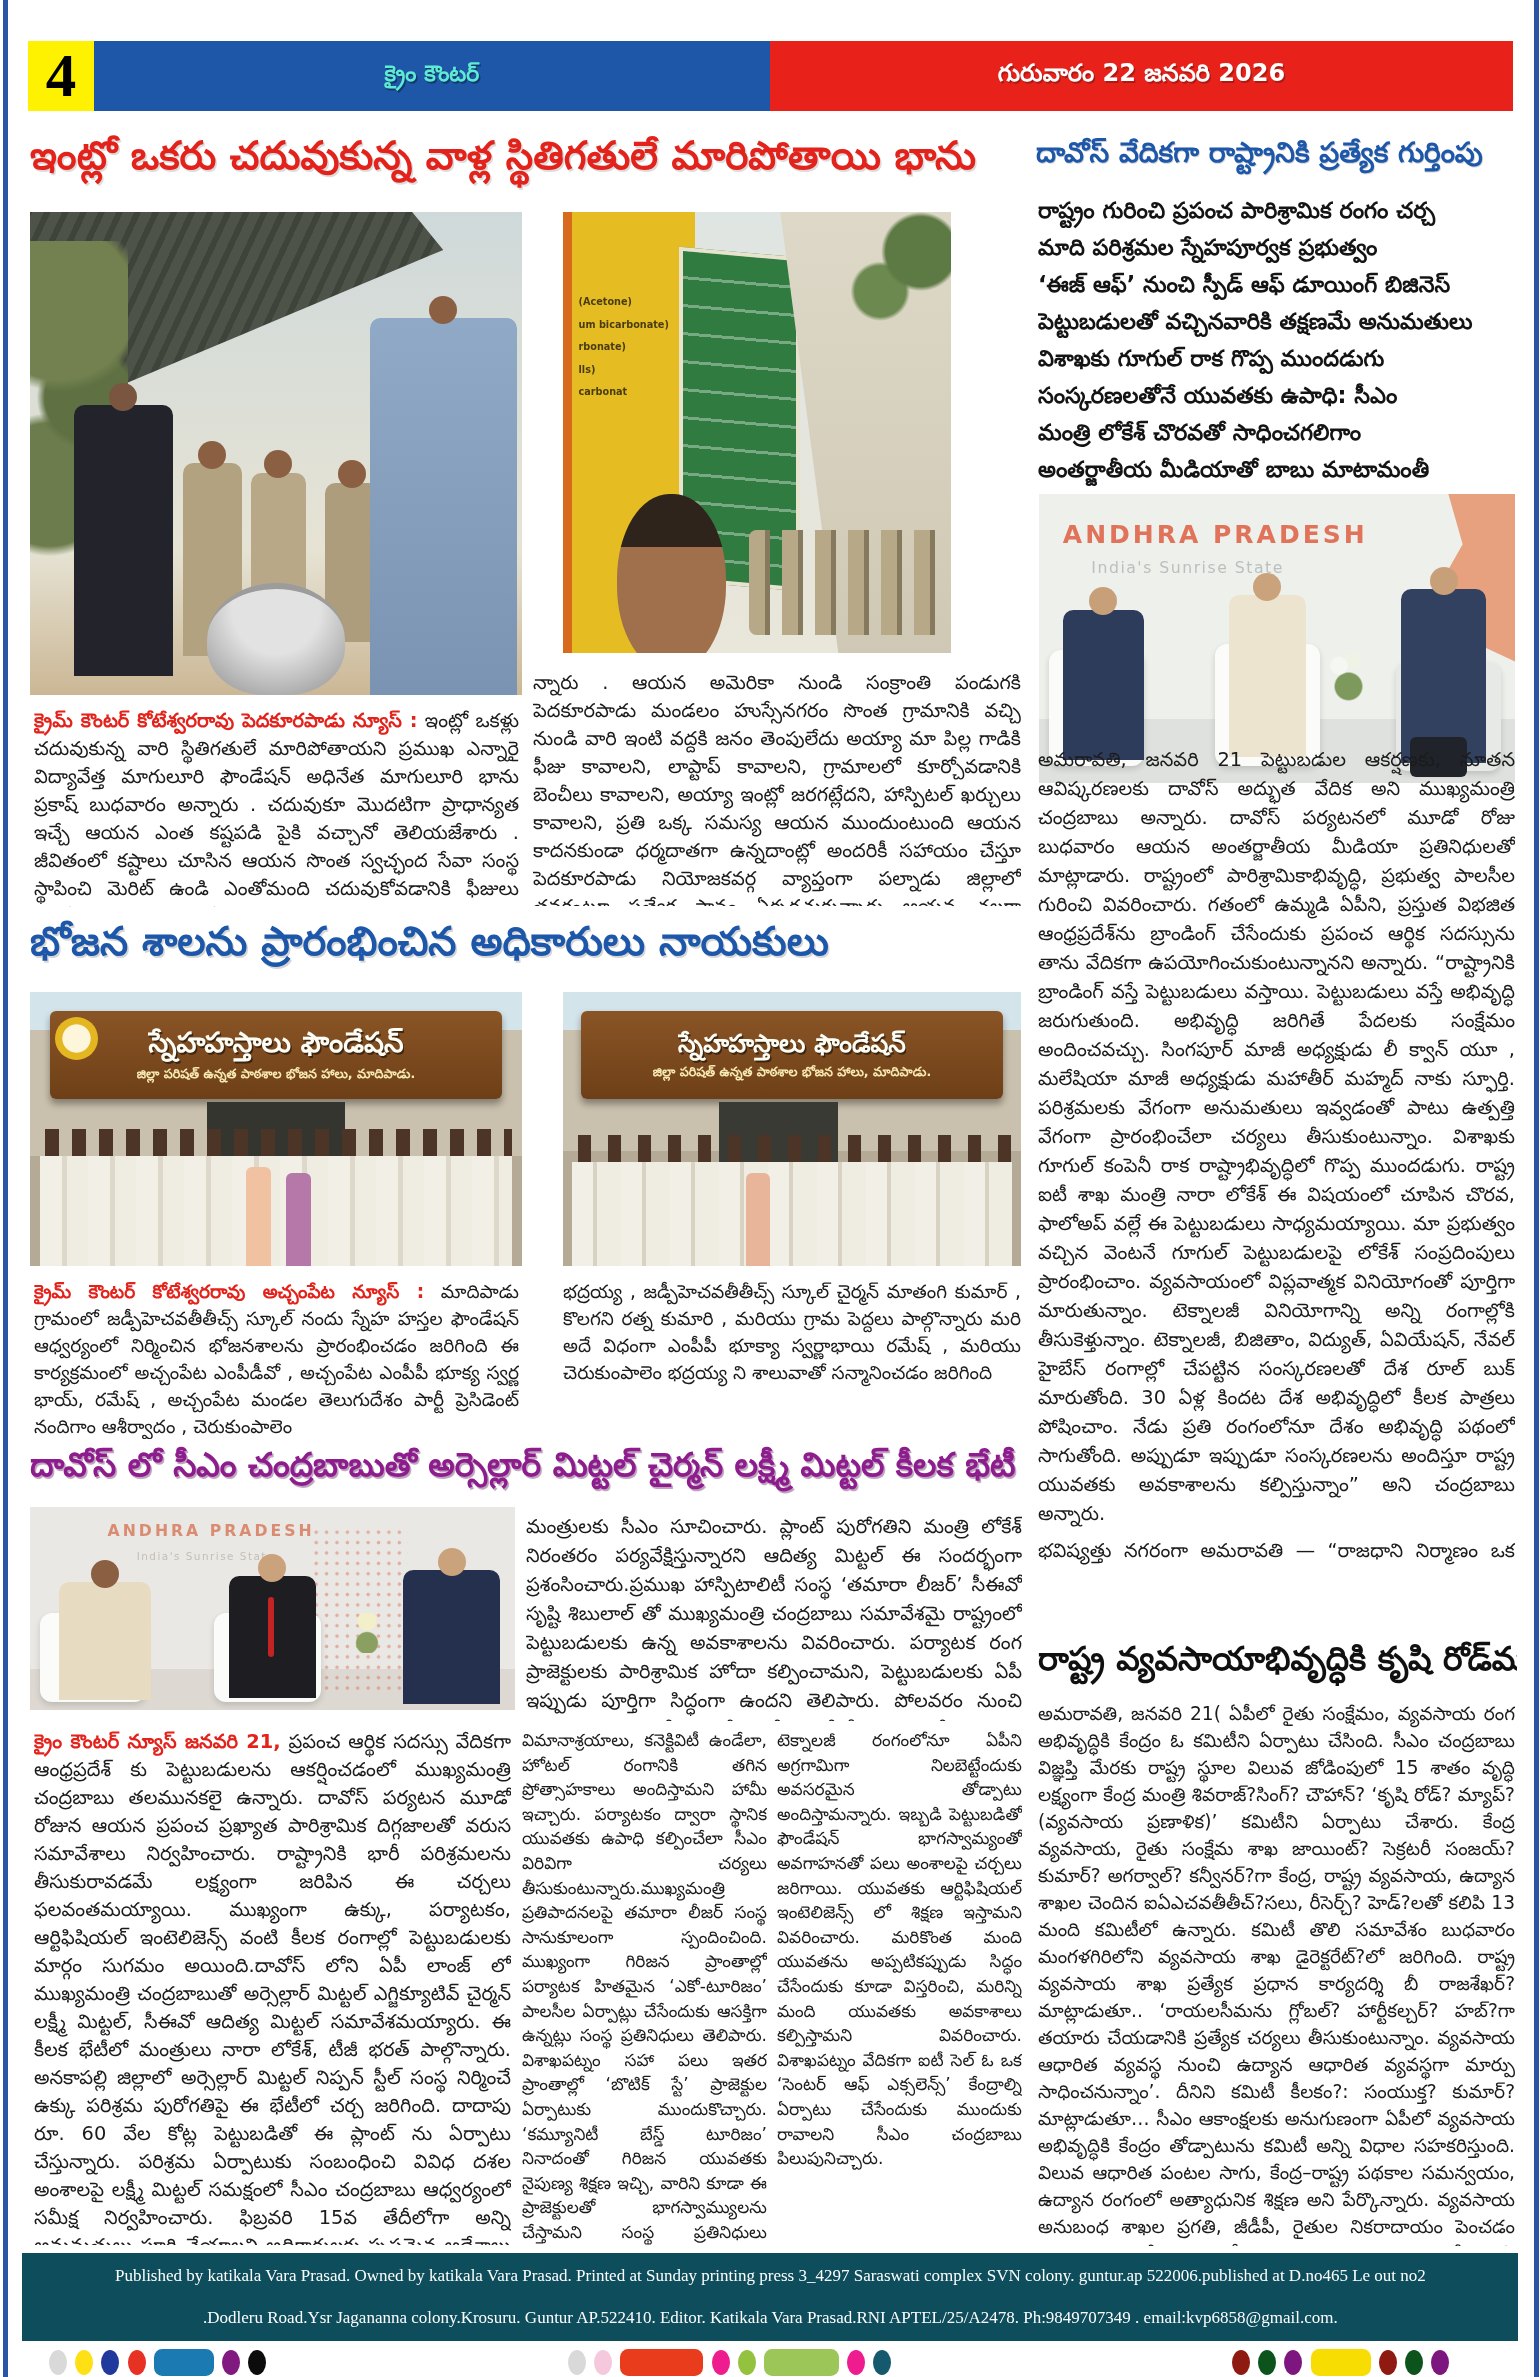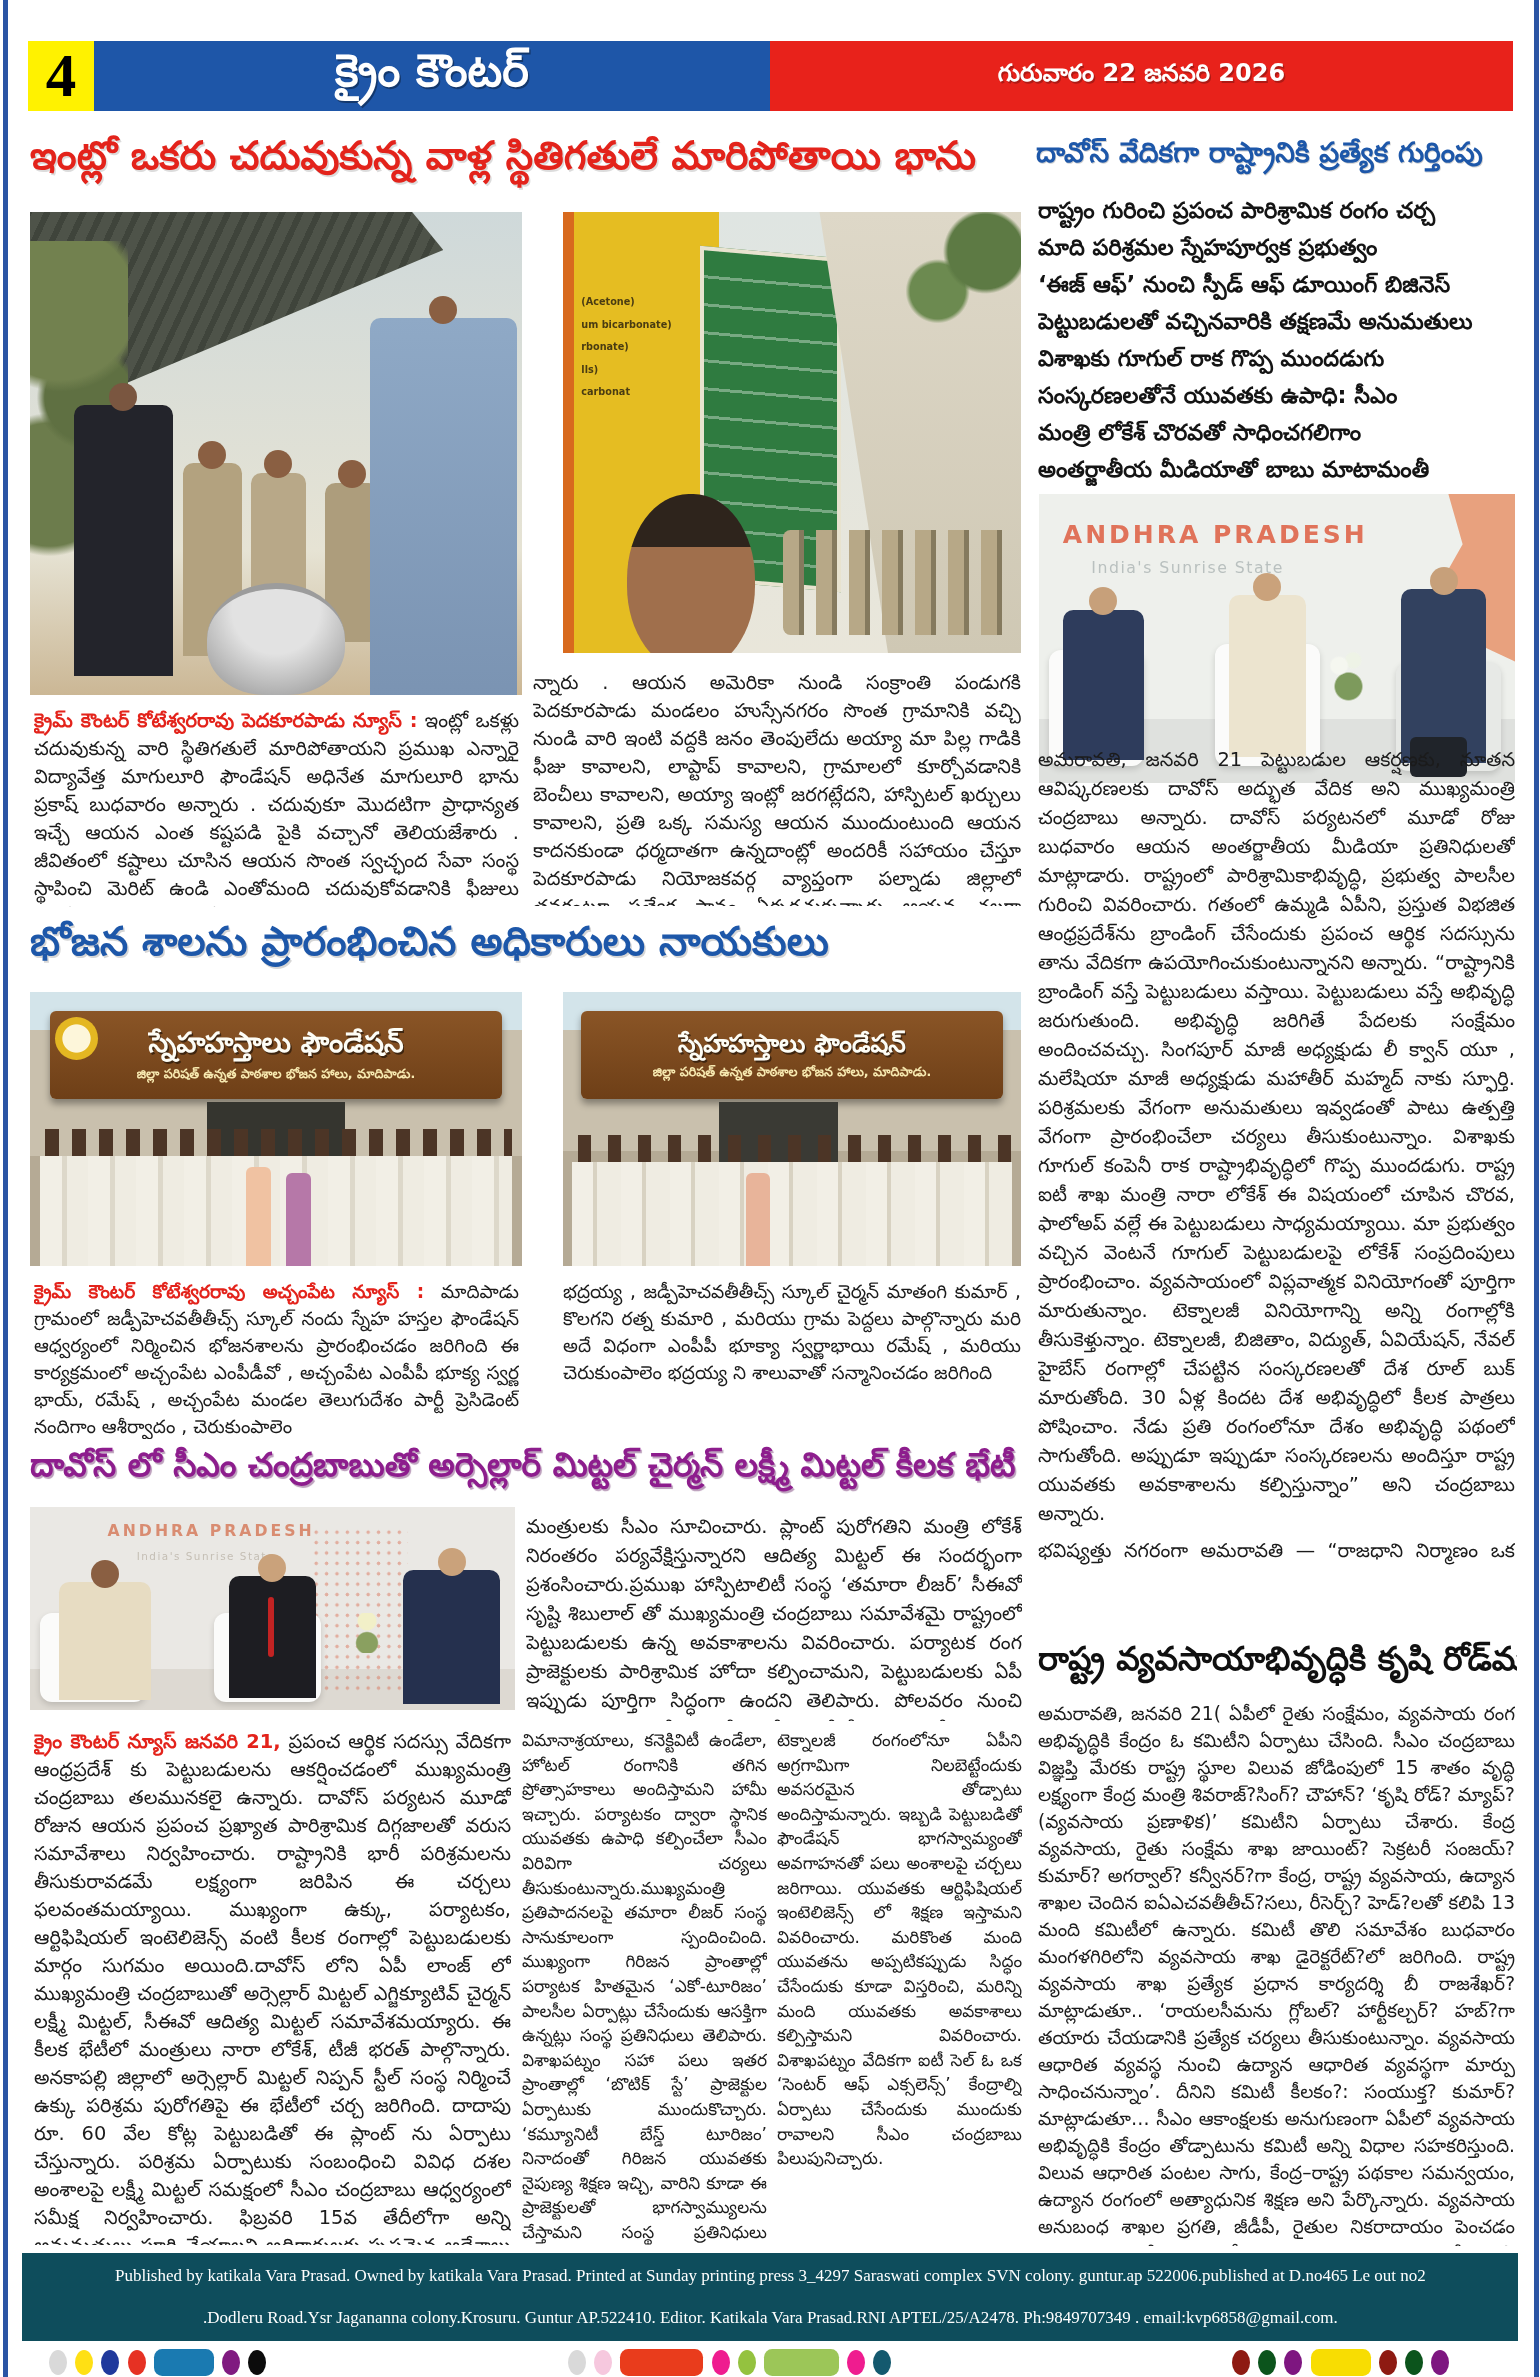--- a/index.html
+++ b/index.html
@@ -4,21 +4,21 @@
 <style>
   html,body{margin:0;padding:0;background:#ffffff;}
   .sheet{position:relative;width:1541px;height:2377px;background:#ffffff;overflow:hidden;
          font-family:"DejaVu Sans",sans-serif;color:#1b1b1b;}
   .abs{position:absolute;}
   .edge{position:absolute;top:0;width:4.5px;height:2377px;background:#2b55a4;}
   
   .numbox{display:flex;align-items:center;justify-content:center;background:#fff200;}
   .numbox .num{font-family:"Liberation Serif",serif;font-size:61px;font-weight:700;color:#000;}
   .bluebar{display:flex;align-items:center;justify-content:center;background:#1e56a8;}
-  .bluebar .t{font-size:45px;font-weight:700;color:#ffffff;text-shadow:1.5px 1.5px 0 rgba(0,0,0,.35);white-space:nowrap;}
+  .bluebar .t{font-size:22px;font-weight:700;color:#5eead4;text-shadow:1.5px 1.5px 0 rgba(0,0,0,.35);white-space:nowrap;}
   .redbar{display:flex;align-items:center;justify-content:center;background:#e8221b;}
   .redbar .t{font-size:24px;font-weight:700;color:#ffffff;text-shadow:1.5px 1.5px 0 rgba(0,0,0,.25);white-space:nowrap;}
   
   .h-red{font-size:39px;font-weight:700;color:#e3231b;white-space:nowrap;overflow:hidden;text-shadow:1.5px 1.5px 0 rgba(140,140,140,.3);}
   .h-blue-sm{font-size:25px;font-weight:700;color:#1d57a9;white-space:nowrap;overflow:hidden;text-shadow:0.7px 0.7px 0 rgba(120,120,120,.35);}
   .h-blue-lg{font-size:40px;font-weight:700;color:#1d57a9;white-space:nowrap;overflow:hidden;text-shadow:1.5px 1.5px 0 rgba(120,120,120,.3);}
   .h-purple{font-size:33px;font-weight:700;color:#8d1d8d;white-space:nowrap;overflow:hidden;text-shadow:1.5px 1.5px 0.7px rgba(90,20,90,.4);}
   .h-black{font-size:33px;font-weight:700;color:#101010;white-space:nowrap;overflow:hidden;}
   .bullet-line{font-size:22.4px;font-weight:700;color:#141414;line-height:37px;white-space:nowrap;overflow:hidden;}
   
@@ -68,21 +68,21 @@
     <div class="ph-el" style="left:-4%;top:-14%;width:88%;height:52%;background:repeating-linear-gradient(115deg,#4e5349 0 10.4px,#3f443b 10.4px 16.4px);clip-path:polygon(0 0,80% 0,100% 42%,20% 100%,0 62%);"></div>
     <div class="ph-el" style="left:0;top:6%;width:20%;height:72%;background:radial-gradient(circle at 30% 18%,#72814f 0 26%,transparent 30%),radial-gradient(circle at 60% 45%,#5f7042 0 22%,transparent 26%),radial-gradient(circle at 20% 70%,#6c7c4c 0 24%,transparent 28%);"></div>
     <div class="person" style="left:9%;bottom:4%;width:20%;height:56%;background:#23242b;--skin:#7a5640;"></div>
     <div class="person" style="left:31%;bottom:8%;width:12%;height:40%;background:#b3a27f;--skin:#8a5f42;"></div>
     <div class="person" style="left:45%;bottom:10%;width:11%;height:36%;background:#b8a888;--skin:#8a5f42;"></div>
     <div class="person" style="left:60%;bottom:11%;width:11%;height:33%;background:#ad9d7c;--skin:#8a5f42;"></div>
     <div class="person" style="right:1%;bottom:-2%;width:30%;height:80%;background:linear-gradient(#8fa9c6,#7a93b2);--skin:#8a5f42;"></div>
     <div class="ph-el" style="left:36%;bottom:0;width:28%;height:22%;background:radial-gradient(circle at 50% 20%,#e2e2e2 0 40%,#b9b9b9 70%,#8e8e8e 100%);border-radius:50% 50% 42% 42%;border-top:6px solid #9c9c9c;"></div>
   </div>
 
-  <div class="photo" style="left:563px;top:212px;width:458px;height:441px;background:linear-gradient(#dfe5e2,#e9e6da);">
+  <div class="photo" style="left:563px;top:212px;width:388px;height:441px;background:linear-gradient(#dfe5e2,#e9e6da);">
     <div class="ph-el" style="left:0;top:0;width:34%;height:100%;background:linear-gradient(90deg,#d86a1e 0 7%,#e5bd22 7%);"></div>
     <div class="ph-el" style="left:4%;top:18%;">
         <div class="wall-line">(Acetone)</div>
         <div class="wall-line">um bicarbonate)</div>
         <div class="wall-line">rbonate)</div>
         <div class="wall-line">lls)</div>
         <div class="wall-line">carbonat</div>
       </div>
     <div class="ph-el" style="left:30%;top:9%;width:29%;height:74%;background:#2f7b40;border:4.5px solid #e8e3cf;transform:skewY(5deg);background-image:repeating-linear-gradient(180deg,transparent 0 25px,rgba(255,255,255,.35) 25px 28px);"></div>
     <div class="ph-el" style="right:0;top:0;width:44%;height:100%;background:linear-gradient(#ded8c8,#cfc8b4);clip-path:polygon(0 0,100% 0,100% 100%,34% 100%);"></div>

